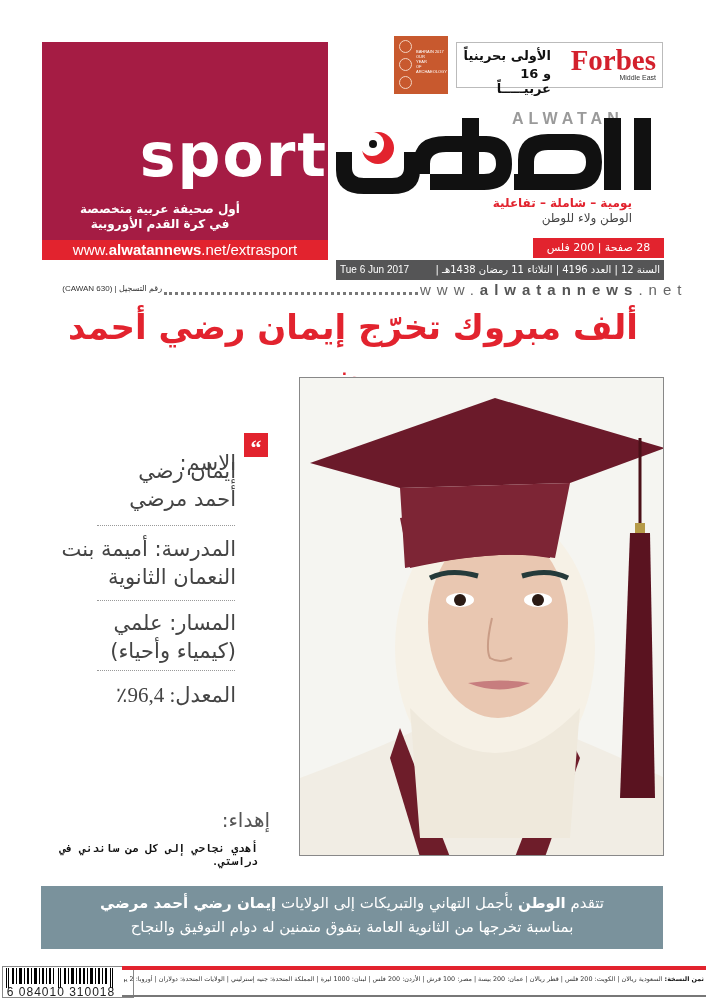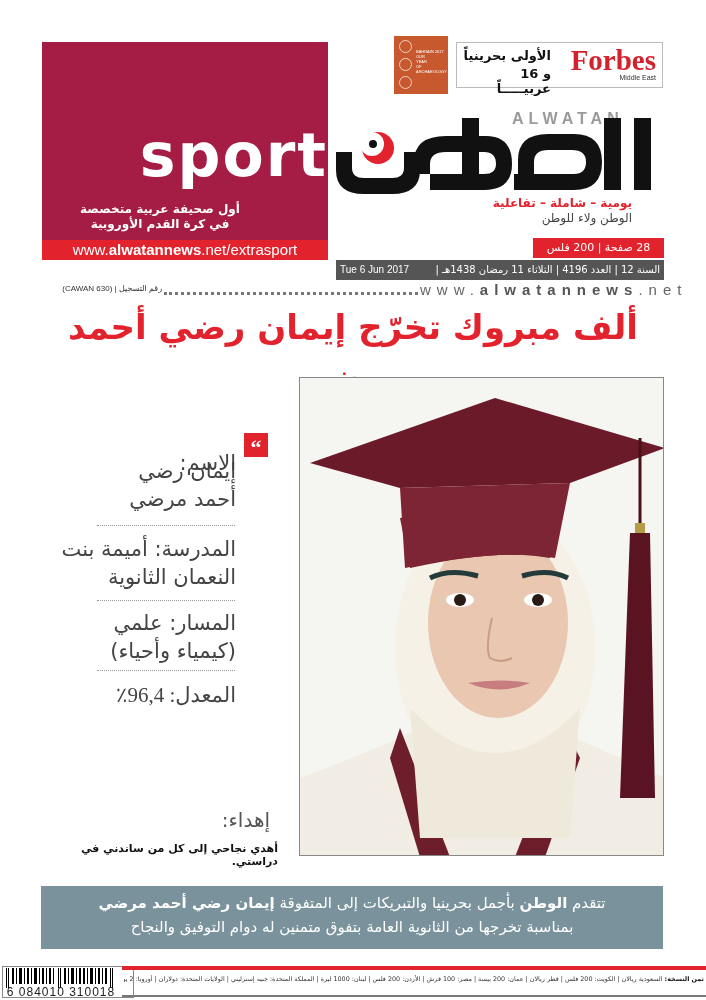--- a/index.html
+++ b/index.html
@@ -53,21 +53,21 @@
   
   #quote-mark { left: 244px; top: 433px; width: 24px; height: 24px; background:#e2232e; color:#fff; font-size:22px; font-weight:bold; line-height:30px; text-align:center; font-family:"Liberation Serif", serif; }
   .info { position:absolute; right: 470px; width: 200px; text-align: right; direction: rtl; color:#444; font-size:21px; line-height:26px; }
   .sep { position:absolute; left: 97px; width: 138px; border-top: 1px dotted #999; }
 
   
   #photo { left: 299px; top: 377px; width: 365px; height: 479px; border:1px solid #888; background: #f4f4f0; overflow:hidden; }
 
   
   #ded-title { left: 150px; top: 808px; width: 120px; text-align:right; direction: rtl; color:#555; font-size:20px; }
-  #ded-text { left: 48px; top: 842px; width: 230px; text-align:right; direction: rtl; color:#111; font-size:11px; font-weight:bold; }
+  #ded-text { left: 28px; top: 842px; width: 230px; text-align:right; direction: rtl; color:#111; font-size:11px; font-weight:bold;font-family:Liberation Mono, monospace; }
 
   
   #banner { left: 41px; top: 886px; width: 622px; height: 63px; background:#7a929c; color:#fff; text-align:center; direction: rtl; }
   #banner .l1 { position:absolute; left:0; right:0; top:8px; font-size:15px; }
   #banner .l2 { position:absolute; left:0; right:0; top:32px; font-size:15px; }
   #banner b { font-weight:bold; }
 
   
   #barcode { left: 2px; top: 966px; width: 132px; height: 32px; border:1px solid #888; background:#fff; }
   #barcode .num { position:absolute; left:2px; bottom:-1px; width:112px; font-size:12px; font-family:"Liberation Sans", sans-serif; text-align:center; letter-spacing:1px; line-height:12px; }
@@ -178,21 +178,21 @@
     <line x1="340" y1="60" x2="340" y2="150" stroke="#4a1018" stroke-width="3"></line>
     <rect x="335" y="145" width="10" height="10" fill="#b59a48"></rect>
     <path d="M330 155 L350 155 L355 420 L320 420 Z" fill="#5a1320"></path>
   </svg>
 </div>
 
 <div id="ded-title" class="abs">إهداء:</div>
 <div id="ded-text" class="abs">أهدي نجاحي إلى كل من ساندني في دراستي.</div>
 
 <div id="banner" class="abs">
-  <div class="l1"><span>تتقدم </span><b>الوطن</b><span> بأجمل بحرينيا والتبريكات إلى المتفوقة </span><b>إيمان رضي أحمد مرضي</b></div>
+  <div class="l1"><span>تتقدم </span><b>الوطن</b><span> بأجمل التهاني والتبريكات إلى الولايات </span><b>إيمان رضي أحمد مرضي</b></div>
   <div class="l2">بمناسبة تخرجها من الثانوية العامة بتفوق متمنين له دوام التوفيق والنجاح</div>
 </div>
 
 <div id="barcode" class="abs">
   <svg width="114" height="20" viewBox="0 0 114 20" style="position:absolute;left:1px;top:1px;">
     <g fill="#000">
       <rect x="2" y="0" width="1" height="20"></rect>
         <rect x="4" y="0" width="1" height="20"></rect>
       <rect x="8" y="0" width="2" height="16"></rect>
         <rect x="12" y="0" width="1" height="16"></rect>

